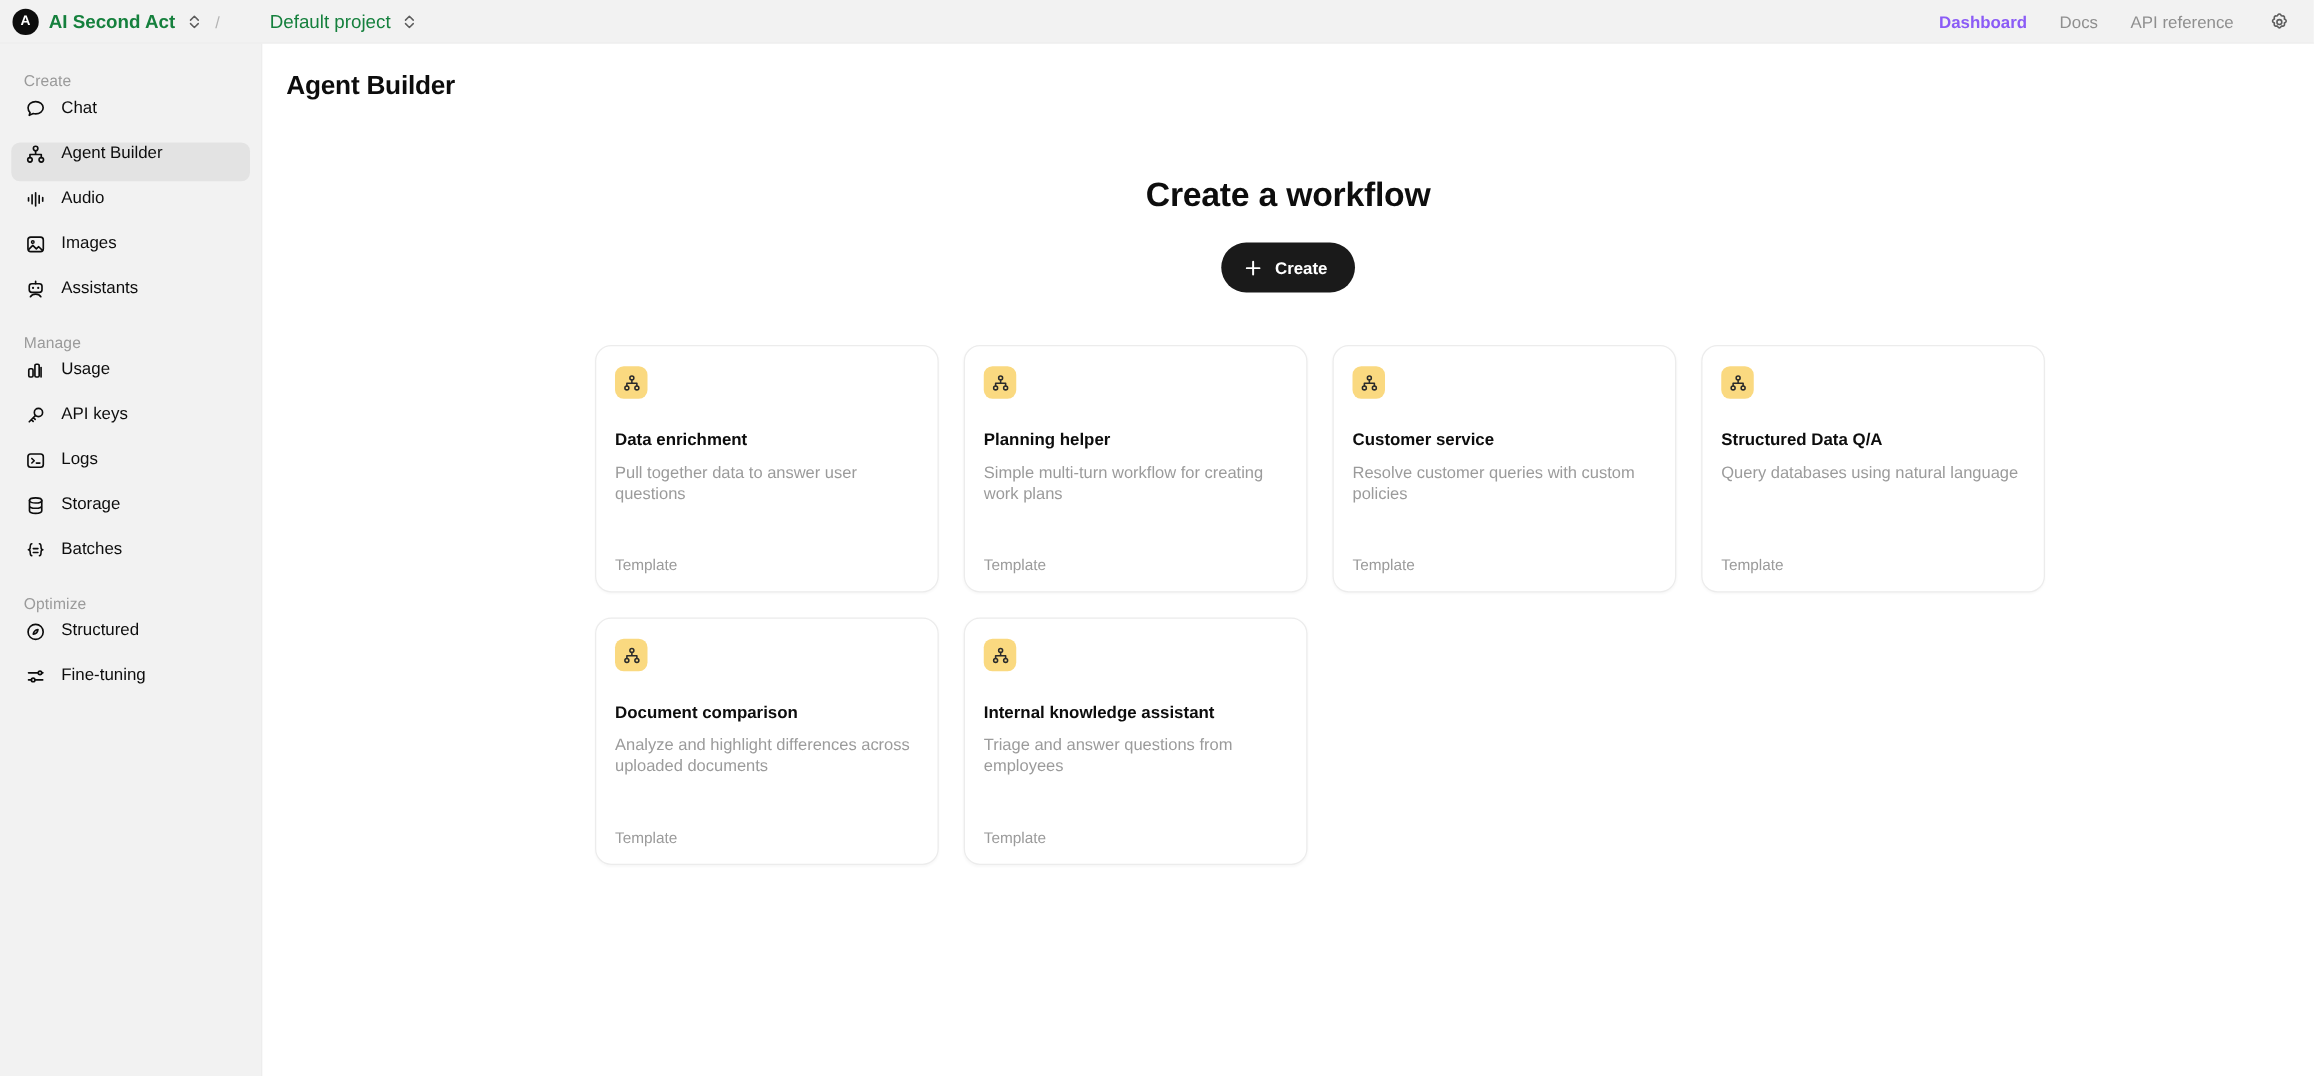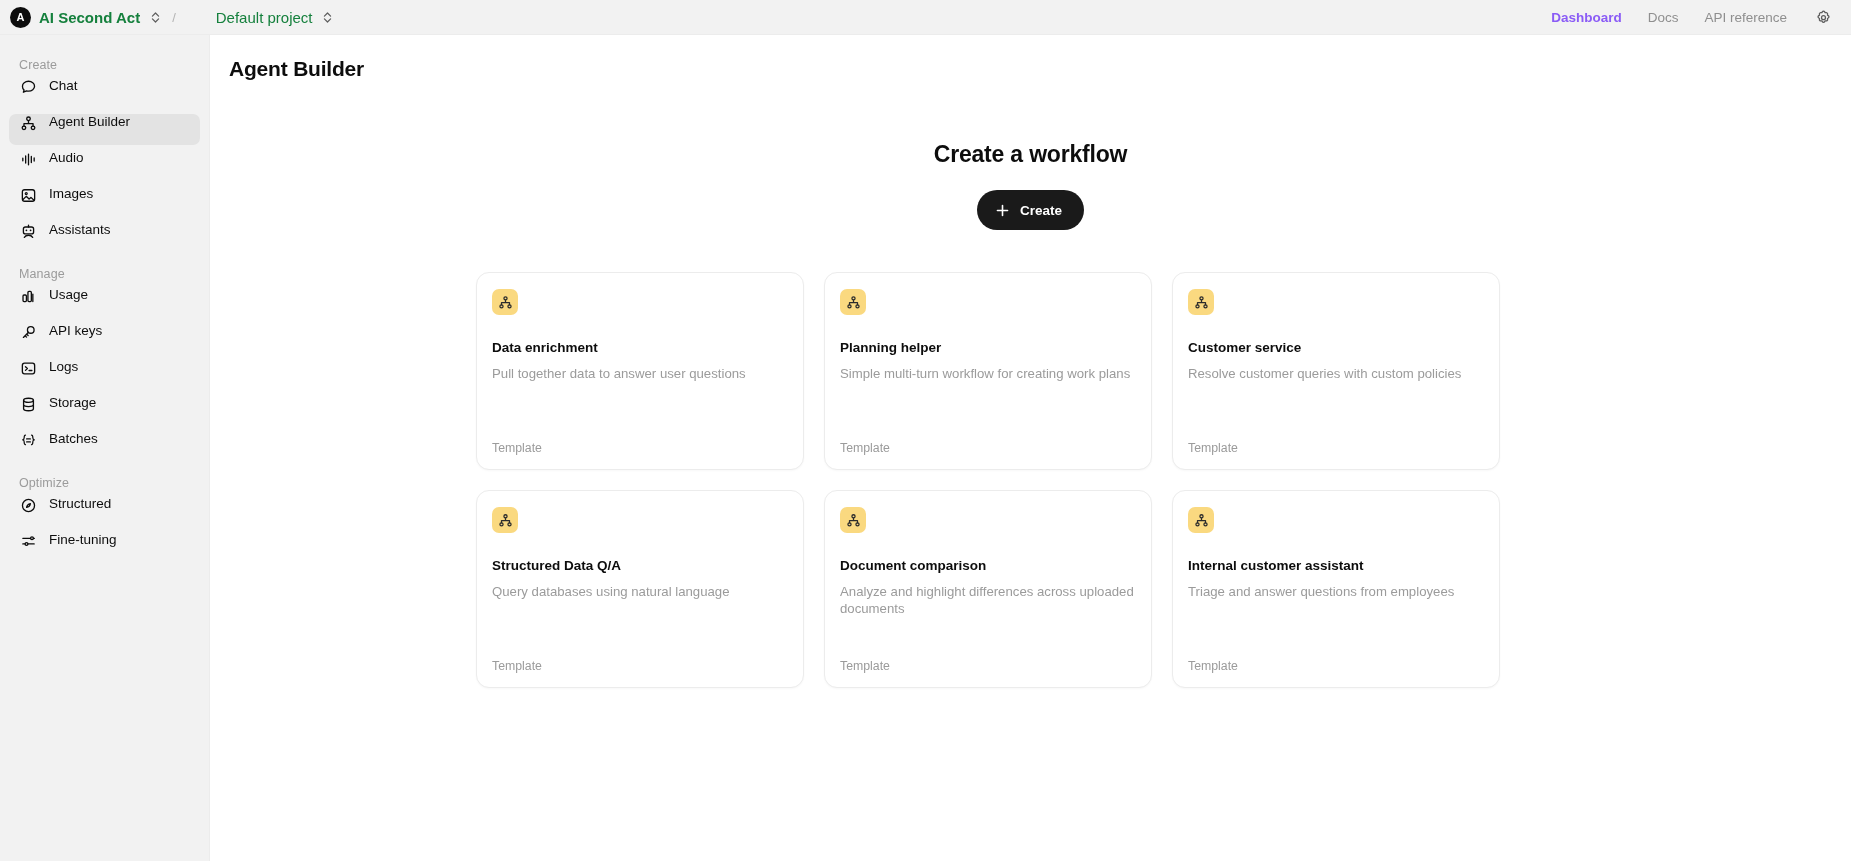--- a/index.html
+++ b/index.html
@@ -120,21 +120,21 @@
     color: #0d0d0d;
     padding: 22px 0 0 19px;
     letter-spacing: -0.2px;
   }
 
   .hero {
     margin-top: 60px;
     text-align: center;
   }
   .hero-title {
-    font-size: 23px;
+    font-size: 27px;
     font-weight: 700;
     color: #0d0d0d;
     letter-spacing: -0.2px;
   }
   .hero-sub {
     margin-top: 22px;
     font-size: 16.5px;
     color: #3f3f3f;
     font-weight: 400;
   }
@@ -159,21 +159,21 @@
   
   .cards-wrap {
     margin-top: 42px;
     padding-left: 266px;
     display: flex;
     flex-wrap: wrap;
     gap: 20px;
     width: 1441px;
   }
   .card {
-    width: 328px;
+    width: 275px;
     height: 198px;
     background: #ffffff;
     border: 1px solid #ececec;
     border-radius: 13px;
     padding: 16px 15px 14px 15px;
     display: flex;
     flex-direction: column;
     cursor: pointer;
     box-shadow: 0 1px 2px rgba(0,0,0,0.03);
   }
@@ -478,19 +478,19 @@
 
     <div class="card">
       <div class="card-icon">
         <svg width="15" height="15" viewBox="0 0 18 18" fill="none">
           <circle cx="9" cy="4" r="1.9" stroke="currentColor" stroke-width="1.5"></circle>
           <circle cx="4.2" cy="13.6" r="1.9" stroke="currentColor" stroke-width="1.5"></circle>
           <circle cx="13.8" cy="13.6" r="1.9" stroke="currentColor" stroke-width="1.5"></circle>
           <path d="M9 6v2.6M4.2 11.7V9.1h9.6v2.6" stroke="currentColor" stroke-width="1.5" stroke-linecap="round" stroke-linejoin="round"></path>
         </svg>
       </div>
-      <div class="card-title">Internal customer assistant</div>
+      <div class="card-title">Internal knowledge assistant</div>
       <div class="card-desc">Triage and answer questions from employees</div>
       <div class="card-foot">Template</div>
     </div>
 
   </section>
 </main>
 
 </body></html>

